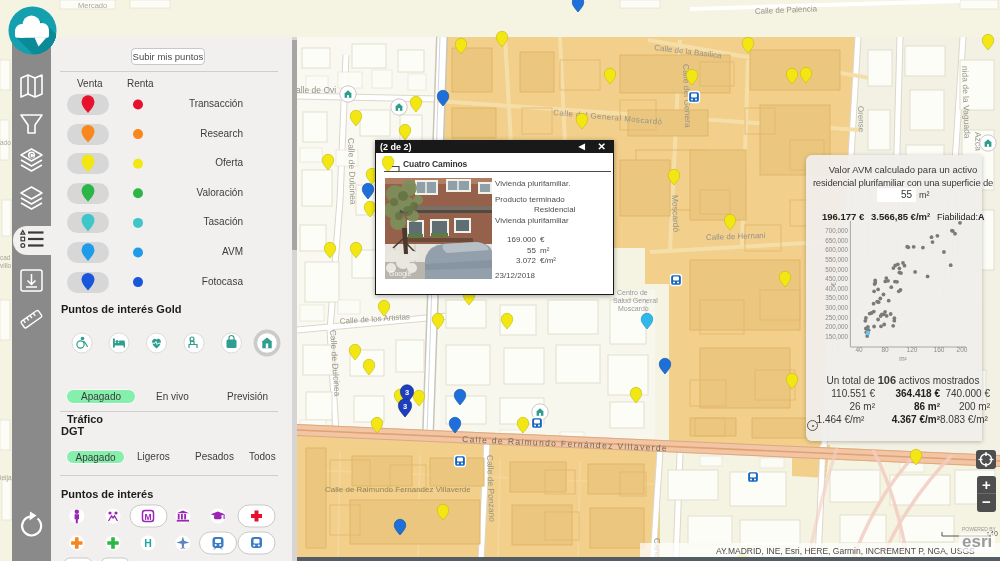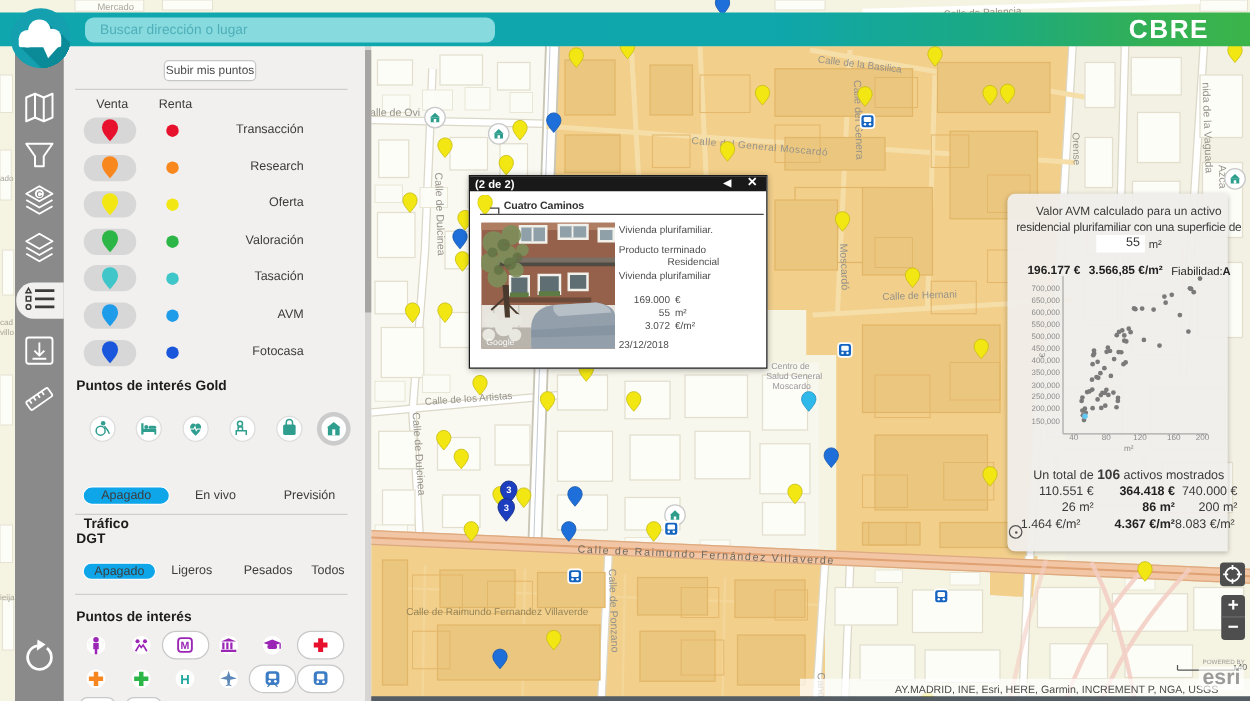--- a/index.html
+++ b/index.html
@@ -12,21 +12,21 @@
 
 #sidebar{left:12px;top:37px;width:39px;height:524px;background:#8A8A8A;z-index:20;}
 #selbg{left:13px;top:226px;width:38px;height:29px;background:#F1F0EE;border-radius:14px 0 0 14px;z-index:21;}
 
 #panel{left:51px;top:37px;width:241px;height:524px;background:#F1F0EE;z-index:15;color:#3f3f3f;}
 #scroll{left:292px;top:37px;width:5px;height:524px;background:#D6D5D3;z-index:16;}
 #thumb{left:292px;top:40px;width:5px;height:210px;background:#A6A5A3;z-index:17;}
 .hd{font-weight:bold;font-size:11px;color:#1c1c1c;}
 .divid{height:1px;background:#CFCECC;}
 .pill{position:absolute;background:#D7D7D7;border-radius:11px;}
-.btn{position:absolute;background:#0ea5e9;border:1.5px solid #FCFCFC;border-radius:9px;font-size:10px;color:#3c3c3c;text-align:center;}
+.btn{position:absolute;background:#86efac;border:1.5px solid #FCFCFC;border-radius:9px;font-size:10px;color:#3c3c3c;text-align:center;}
 .txt{position:absolute;font-size:10px;color:#3c3c3c;}
 .lbl{position:absolute;font-size:10px;color:#3c3c3c;text-align:right;width:100px;}
 
 #popup{left:375px;top:140px;width:239px;height:155px;background:#fff;border:1.5px solid #1a1a1a;z-index:40;box-shadow:0 1px 5px rgba(0,0,0,0.35);}
 #ptitle{left:0;top:0;width:100%;height:12px;background:#191919;color:#fff;font-size:9px;font-weight:bold;line-height:12px;padding-left:4px;}
 
 #avm{left:806px;top:155px;width:176px;height:286px;background:rgba(240,238,235,0.94);border-radius:6px 0 0 6px;z-index:25;box-shadow:0 1px 4px rgba(0,0,0,0.25);color:#3a3a3a;}
 
 .ctrl{position:absolute;background:#4E4E4E;border-radius:3px;color:#fff;text-align:center;z-index:25;}
 
@@ -363,24 +363,20 @@
 </g>
 
 <g stroke="#555" stroke-width="1">
         <line x1="942" y1="536" x2="988" y2="536"></line>
         <line x1="942" y1="532" x2="942" y2="536"></line>
         <line x1="988" y1="532" x2="988" y2="536"></line>
       </g>
 <text x="990" y="536" font-size="7" fill="#555">40</text>
 <text x="962" y="531" font-size="5" fill="#9a9a9a">POWERED BY</text>
 </svg>
-<div class="abs" id="topbar">
-  <div class="abs" id="search">Buscar dirección o lugar</div>
-  <div class="abs" id="cbre">CBRE</div>
-</div>
 <svg class="abs" style="left:8px;top:6px;z-index:35" width="50" height="50" viewBox="0 0 50 50">
 <defs>
 <clipPath id="logoclip">
           <circle cx="24.5" cy="24.5" r="24"></circle>
         </clipPath>
 <g id="cloudg">
           <circle cx="14" cy="25" r="7"></circle>
           <circle cx="23.5" cy="18.5" r="9"></circle>
           <circle cx="34" cy="24" r="7"></circle>
           <rect x="7" y="23" width="34" height="8.8" rx="2"></rect>

